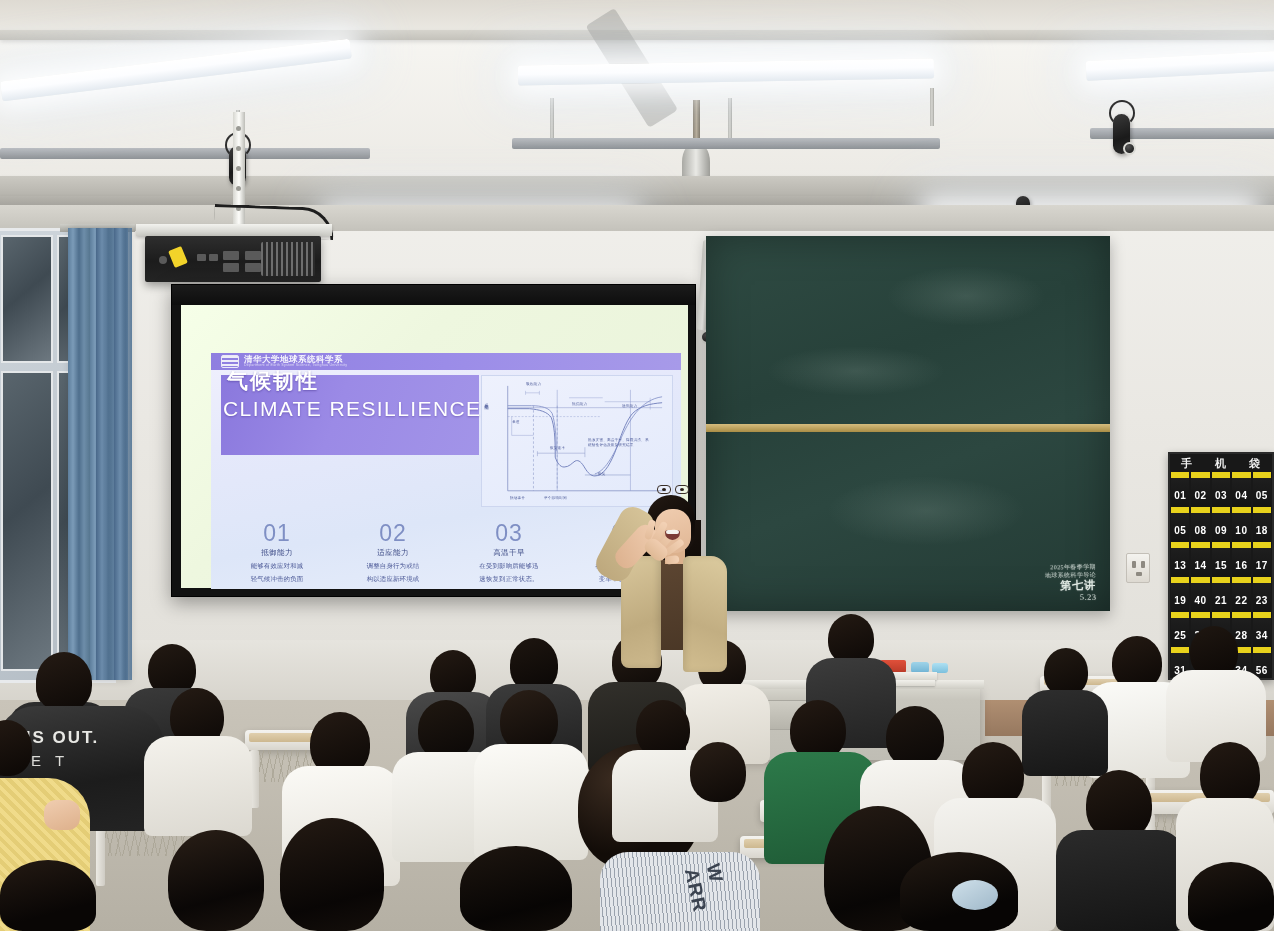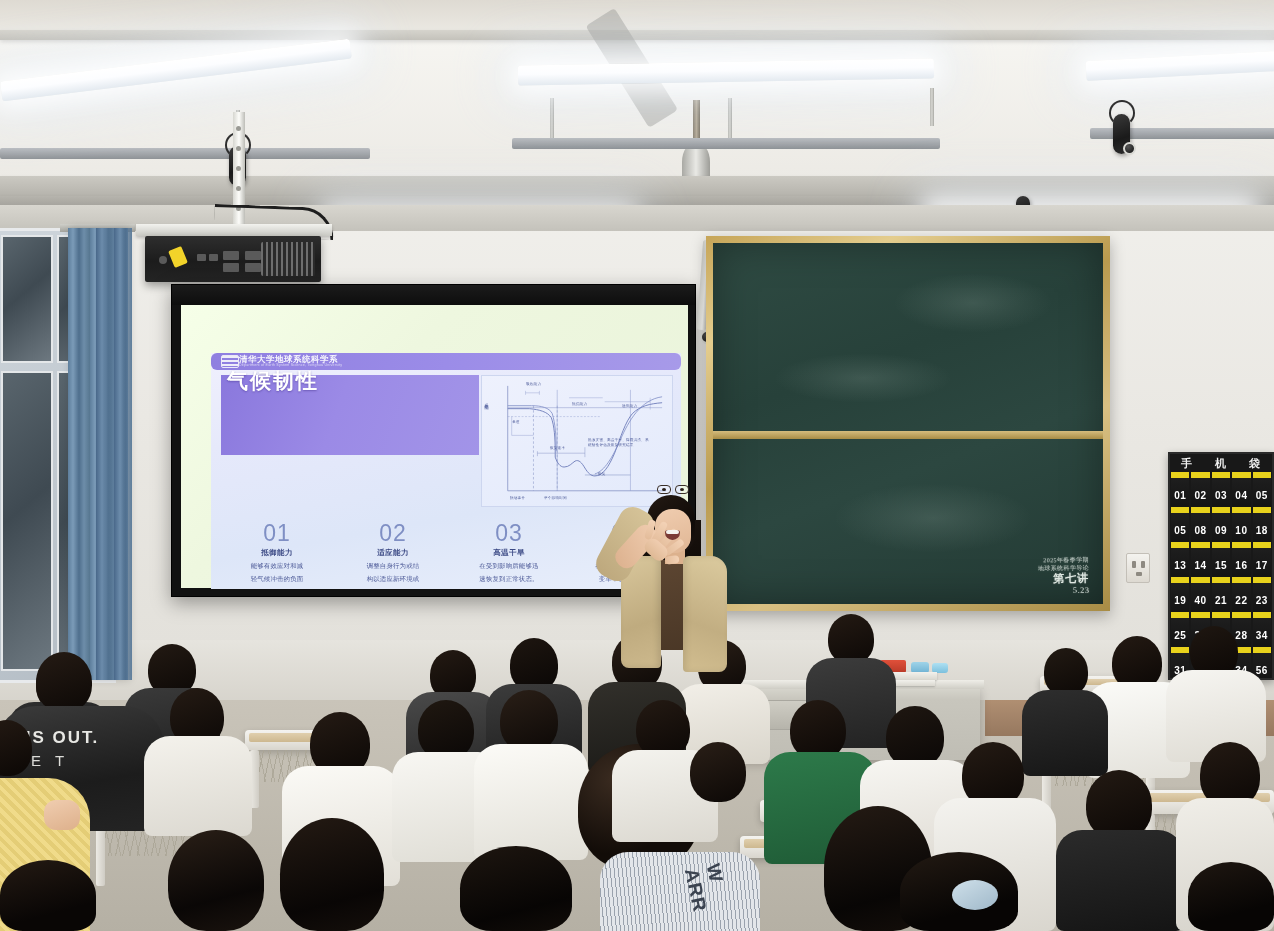--- a/index.html
+++ b/index.html
@@ -181,21 +181,21 @@
     background: linear-gradient(135deg,#f6ffe8 0%,#eef7df 35%,#e9f3da 100%);
   }
   .slide {
     position: absolute; left: 30px; top: 48px; width: 470px; height: 236px;
     background: linear-gradient(170deg,#f0f0fd 0%,#e6e9fb 30%,#dde6f8 65%,#e8eefb 100%);
     overflow: hidden;
   }
   .slide-head {
     position: absolute; left: 0; top: 0; width: 100%; height: 17px;
     background: linear-gradient(90deg,#8f7fe0 0%,#9b8ce8 50%,#a79ae9 100%);
-    display: flex; align-items: center; padding-left: 10px; border-radius: 6px;
+    display: flex; align-items: center; gap: 5px; padding-left: 10px;
   }
   .tsinghua-logo {
     width: 18px; height: 13px;
     background:
       repeating-linear-gradient(180deg,#f4f3fb 0 2px, transparent 2px 4px);
     border: 1px solid #efeefa; border-radius: 2px; opacity: .95;
     flex: none;
   }
   .head-cn {
     font-size: 8.5px; color: #f6f5fd; letter-spacing: .5px; line-height: 1;
@@ -228,21 +228,21 @@
   .cards {
     position: absolute; left: 12px; top: 168px; width: 456px;
     display: flex; gap: 8px;
   }
   .card { width: 110px; text-align: center; }
   .card-num {
     font-size: 23px; color: #7f8fc4; font-weight: 300; letter-spacing: 1px;
     line-height: 1.05;
   }
   .card-title {
-    font-size: 7.5px; color: #3c4a85; font-weight: bold; margin-top: 3px;
+    font-size: 7.5px; color: #3c4a85; font-weight: normal; margin-top: 3px;
     letter-spacing: .4px;
   }
   .card-desc {
     font-size: 6.4px; color: #4b5896; line-height: 1.55; margin-top: 3px;
     letter-spacing: .2px;
   }
 
   
   .chart-panel {
     position: absolute; right: 8px; top: 22px; width: 192px; height: 132px;
@@ -254,21 +254,21 @@
     position: absolute; left: 2px; top: 24px; font-size: 4px; color: #53619e;
     writing-mode: vertical-rl; letter-spacing: .5px;
   }
   .xlab { position: absolute; right: 4px; bottom: 3px; font-size: 4px; color: #53619e; }
   .tick-note { position: absolute; font-size: 3.6px; color: #4d5b99; white-space: nowrap; letter-spacing: .2px; }
 
   
   .bb-frame {
     position: absolute; left: 706px; top: 236px; width: 404px; height: 375px;
     background: linear-gradient(150deg,#c6a558 0%,#e4cd8e 18%,#b99a4e 42%,#d9c083 66%,#a88c45 100%);
-    padding: 7px; box-shadow: 0 5px 14px rgba(0,0,0,.28);
+    box-shadow: 0 5px 14px rgba(0,0,0,.28);
   }
   .bb-inner {
     position: relative; width: 100%; height: 100%;
     background: linear-gradient(160deg,#2f4b43 0%,#27413a 35%,#2c4740 60%,#233a34 100%);
     box-shadow: inset 0 0 40px rgba(0,0,0,.35);
   }
   .bb-divider {
     position: absolute; left: 0; top: 188px; width: 100%; height: 8px;
     background: linear-gradient(180deg,#d5bc7d,#a98d46);
   }
@@ -566,20 +566,21 @@
         <div class="slide-head">
           <div class="tsinghua-logo"></div>
           <div>
             <div class="head-cn">清华大学地球系统科学系</div>
             <div class="head-en">Department of Earth System Science, Tsinghua University</div>
           </div>
         </div>
 
         <div class="title-band"></div>
         <div class="title-cn">气候韧性</div>
+        <div class="title-en">CLIMATE RESILLIENCE</div>
 
         <div class="chart-panel">
           <svg class="chart-axes" viewBox="0 0 192 132" preserveAspectRatio="none">
 
             <line x1="26" y1="10" x2="26" y2="116" stroke="#7886bd" stroke-width="0.7"></line>
             <line x1="26" y1="116" x2="186" y2="116" stroke="#7886bd" stroke-width="0.7"></line>
 
             <line x1="26" y1="32" x2="182" y2="32" stroke="#8a96c9" stroke-width="0.5"></line>
             <line x1="26" y1="41" x2="120" y2="41" stroke="#8a96c9" stroke-width="0.4" stroke-dasharray="2,1.5"></line>
 

